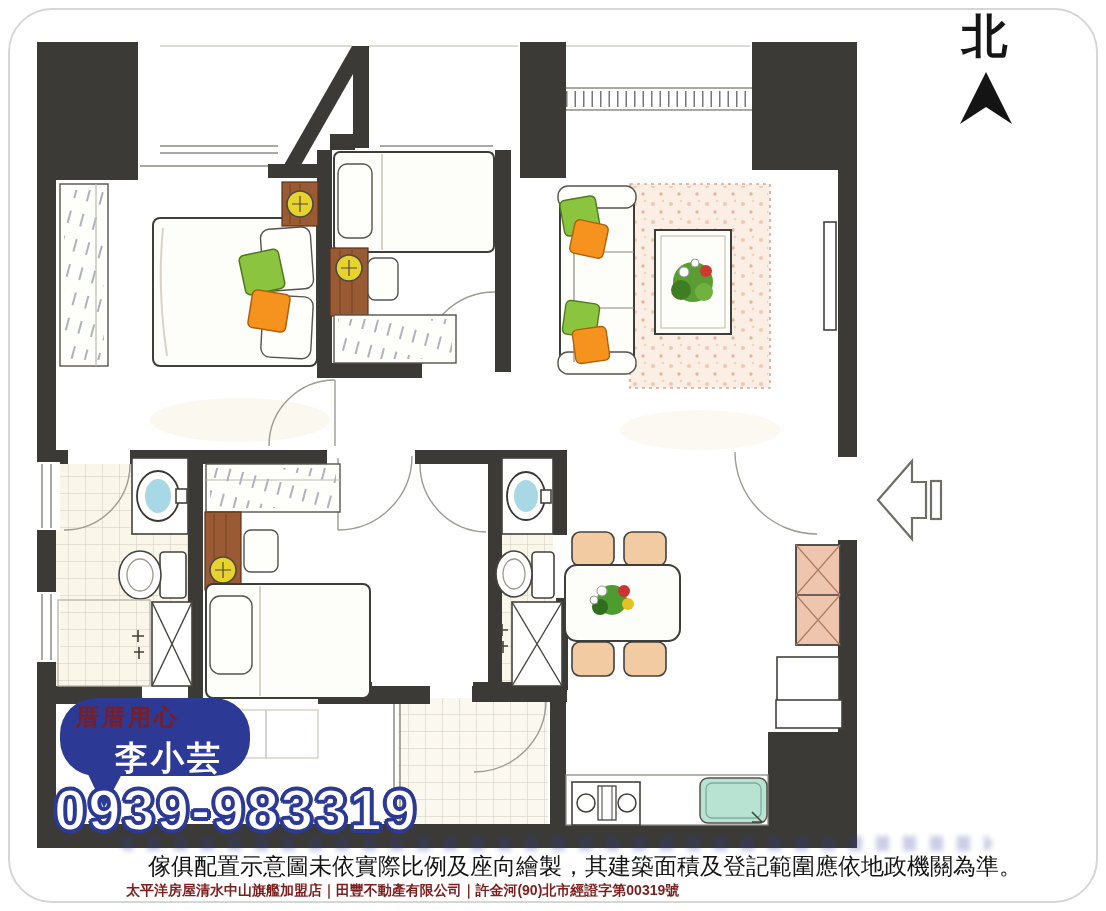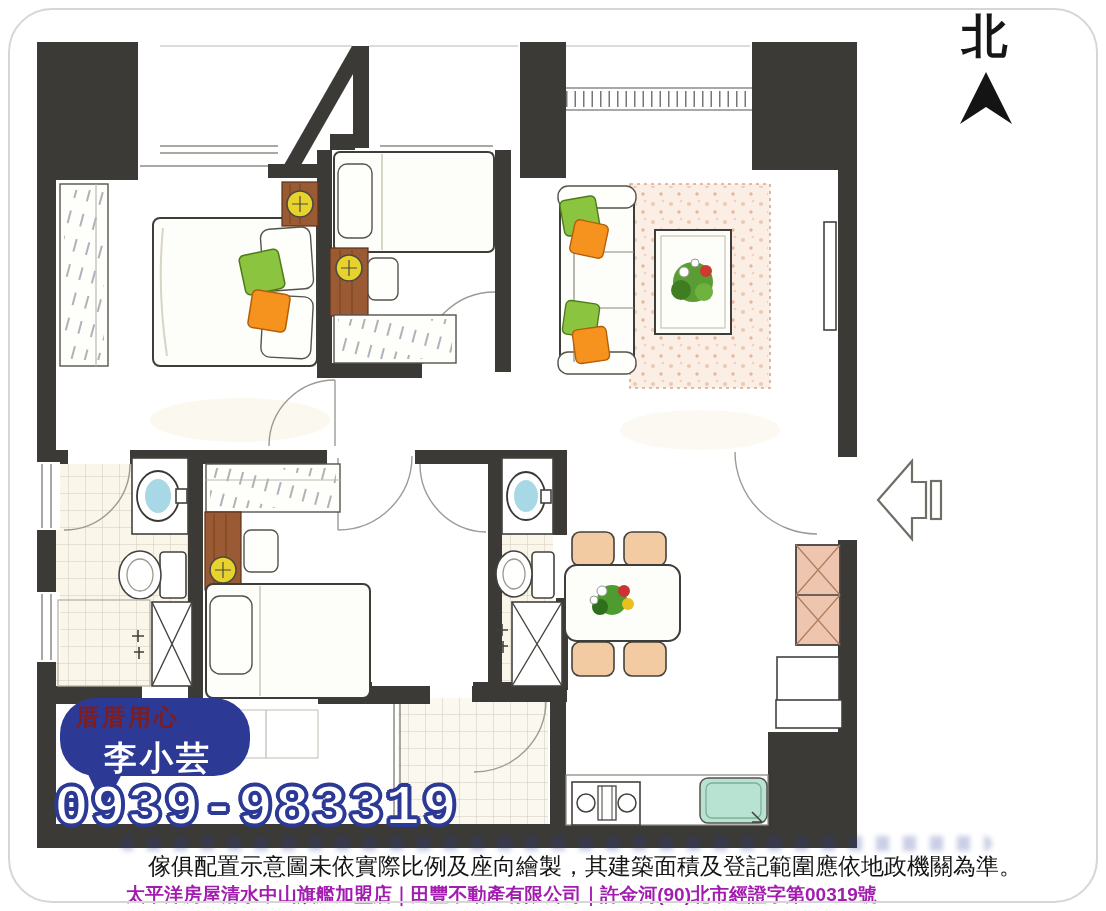--- a/index.html
+++ b/index.html
@@ -5,33 +5,33 @@
   html,body{margin:0;padding:0;background:#fff;}
   body{width:1106px;height:911px;position:relative;overflow:hidden;
        font-family:"Liberation Sans",sans-serif;}
   .card-border{position:absolute;inset:8px;border:2px solid #d6d6d6;border-radius:44px;
        pointer-events:none;z-index:5;}
   svg.plan{position:absolute;left:0;top:0;z-index:1;}
   .overlay{position:absolute;z-index:3;white-space:nowrap;}
   .north-label{left:952px;top:6px;width:66px;text-align:center;
        font-size:46px;font-weight:700;color:#161616;letter-spacing:1px;}
   .wm1{left:76px;top:702px;font-size:23px;font-weight:700;color:#7f1d1d;letter-spacing:3px;}
-  .wm2{left:104px;top:736px;font-size:33px;font-weight:700;color:#fff;letter-spacing:3px;}
+  .wm2{left:115px;top:736px;font-size:33px;font-weight:700;color:#fff;letter-spacing:3px;}
   .phone{left:54px;top:776px;font-size:58px;font-weight:800;letter-spacing:2px;
-       font-family:Liberation Mono, monospace;color:#fff;
+       font-family:Liberation Sans, sans-serif;color:#fff;
        -webkit-text-stroke:2px var(--stamp-blue);
        text-shadow:3px 0 0 var(--stamp-blue),-3px 0 0 var(--stamp-blue),
                    0 3px 0 var(--stamp-blue),0 -3px 0 var(--stamp-blue),
                    2px 2px 0 var(--stamp-blue),-2px 2px 0 var(--stamp-blue),
                    2px -2px 0 var(--stamp-blue),-2px -2px 0 var(--stamp-blue);}
   .blur-strip{left:120px;top:836px;width:872px;height:15px;opacity:.45;filter:blur(2.5px);
        background:repeating-linear-gradient(90deg,rgba(44,58,150,.55) 0 13px,transparent 13px 27px);
        border-radius:8px;}
   .footer1{left:148px;top:851px;font-size:23px;font-weight:400;color:#141414;}
-  .footer2{left:126px;top:882px;font-size:19px;font-weight:700;color:#a21caf;}
+  .footer2{left:126px;top:882px;font-size:14px;font-weight:700;color:#7f1d1d;}
   .wall{fill:var(--wall);}
   .thin{stroke:#b9b9b2;stroke-width:1.2;fill:none;}
   .win{stroke:#8d8d86;stroke-width:1.5;fill:none;}
   .arc{stroke:#9c9c94;stroke-width:1.4;fill:none;}
   .furn{fill:#fdfdf9;stroke:#3d3d3a;stroke-width:2;}
   .soft{fill:#fefefb;stroke:#55534e;stroke-width:1.4;}
   .wood{fill:var(--wood-brown);stroke:#59321a;stroke-width:1.2;}
   .lamp{fill:var(--lamp-yellow);stroke:#4c4a40;stroke-width:1.6;}
   .fix{fill:#ffffff;stroke:#44423d;stroke-width:1.6;}
 </style>

